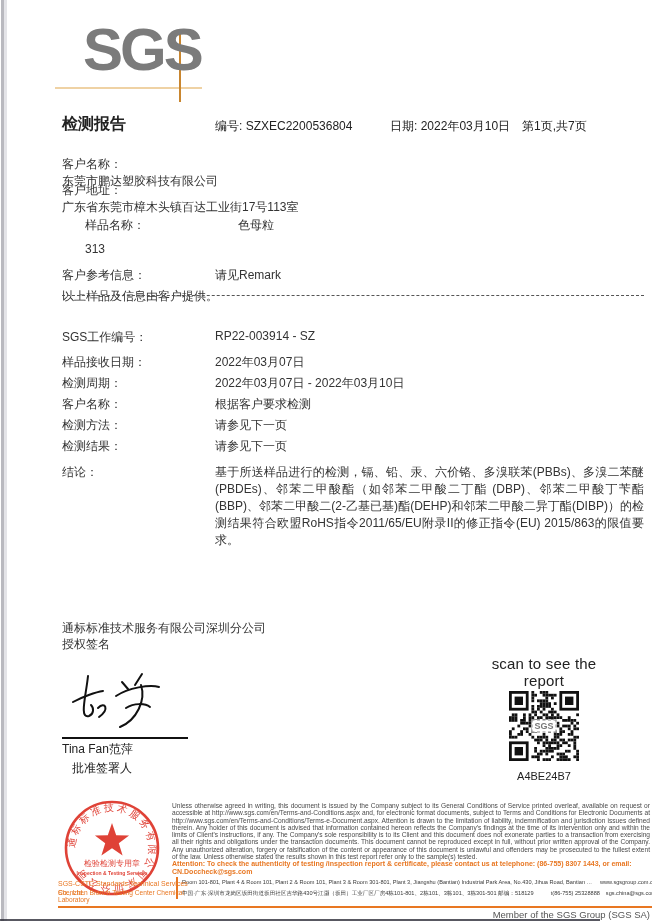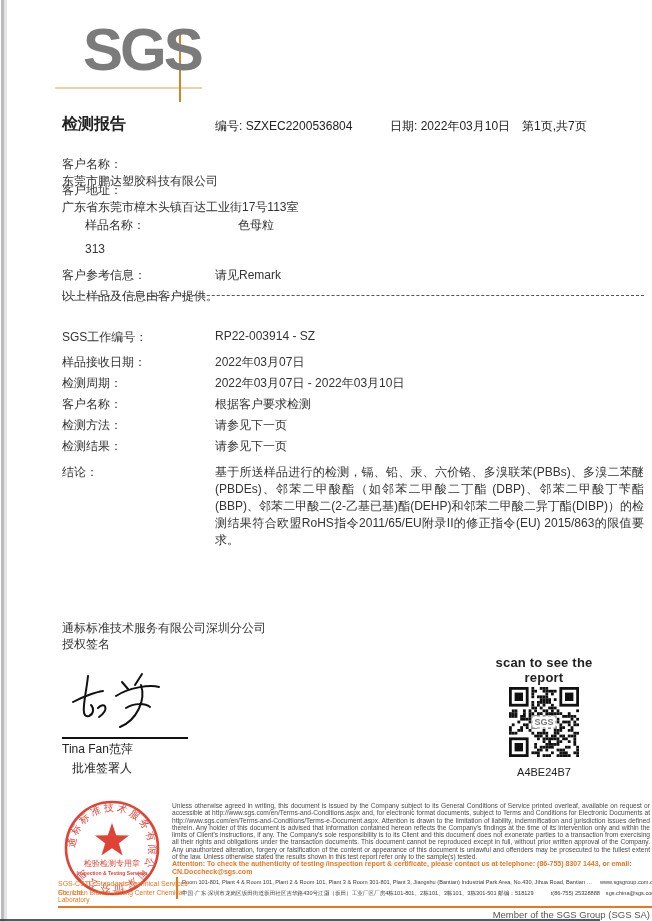--- a/index.html
+++ b/index.html
@@ -45,21 +45,21 @@
   
   #sign-block{left:62px;top:620px;width:330px;font-size:12px;}
   #sign-company{line-height:16px;}
   #auth-label{line-height:16px;}
   #signature-svg{position:absolute;left:4px;top:44px;}
   #sign-line{position:absolute;left:0;top:117px;width:126px;height:2px;background:#111;}
   #signer-name{position:absolute;left:0;top:121px;font-size:12px;color:#222;}
   #signer-role{position:absolute;left:0;top:140px;font-size:12px;color:#222;margin-left:10px;}
   
   #qr-block{left:489px;top:655px;width:110px;text-align:center;}
-  #qr-caption{font-size:13px;color:#222;letter-spacing:.2px;font-weight:bold;}
+  #qr-caption{font-size:15px;color:#222;letter-spacing:.2px;}
   #qr-box{position:relative;width:70px;height:70px;margin:2px auto 0;}
   #qr-box svg{display:block;}
   #qr-sgs{position:absolute;left:50%;top:50%;transform:translate(-50%,-50%);
     background:#fff;padding:0 2px;font-size:9px;font-weight:bold;color:#777;
     border:1px dashed #888;line-height:11px;}
   #qr-code-text{font-size:11px;color:#222;margin-top:9px;}
   
   #disclaimer{left:172px;top:802px;width:478px;font-size:6.6px;line-height:7.3px;
     text-align:justify;color:#4a4a4a;}
   #attention{left:172px;top:860px;width:478px;font-size:7px;line-height:8px;

